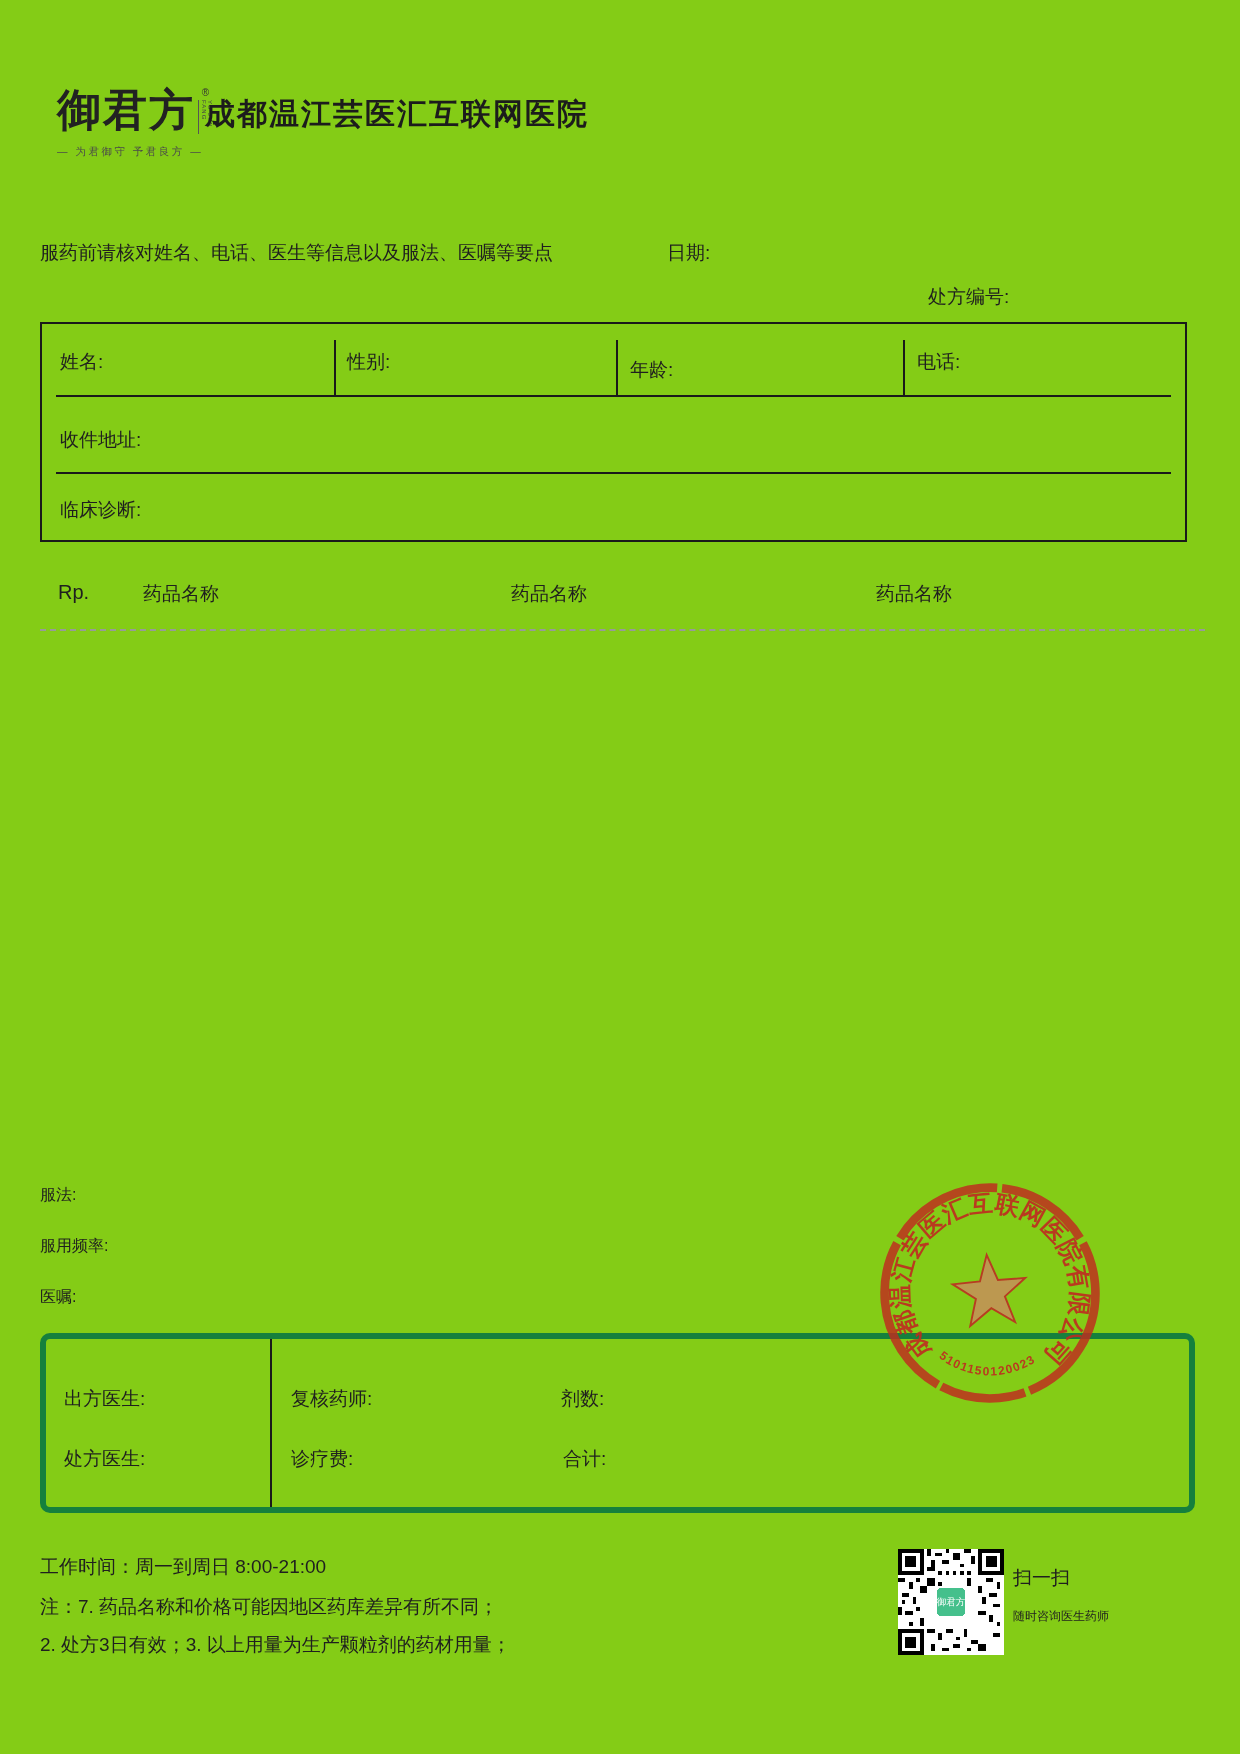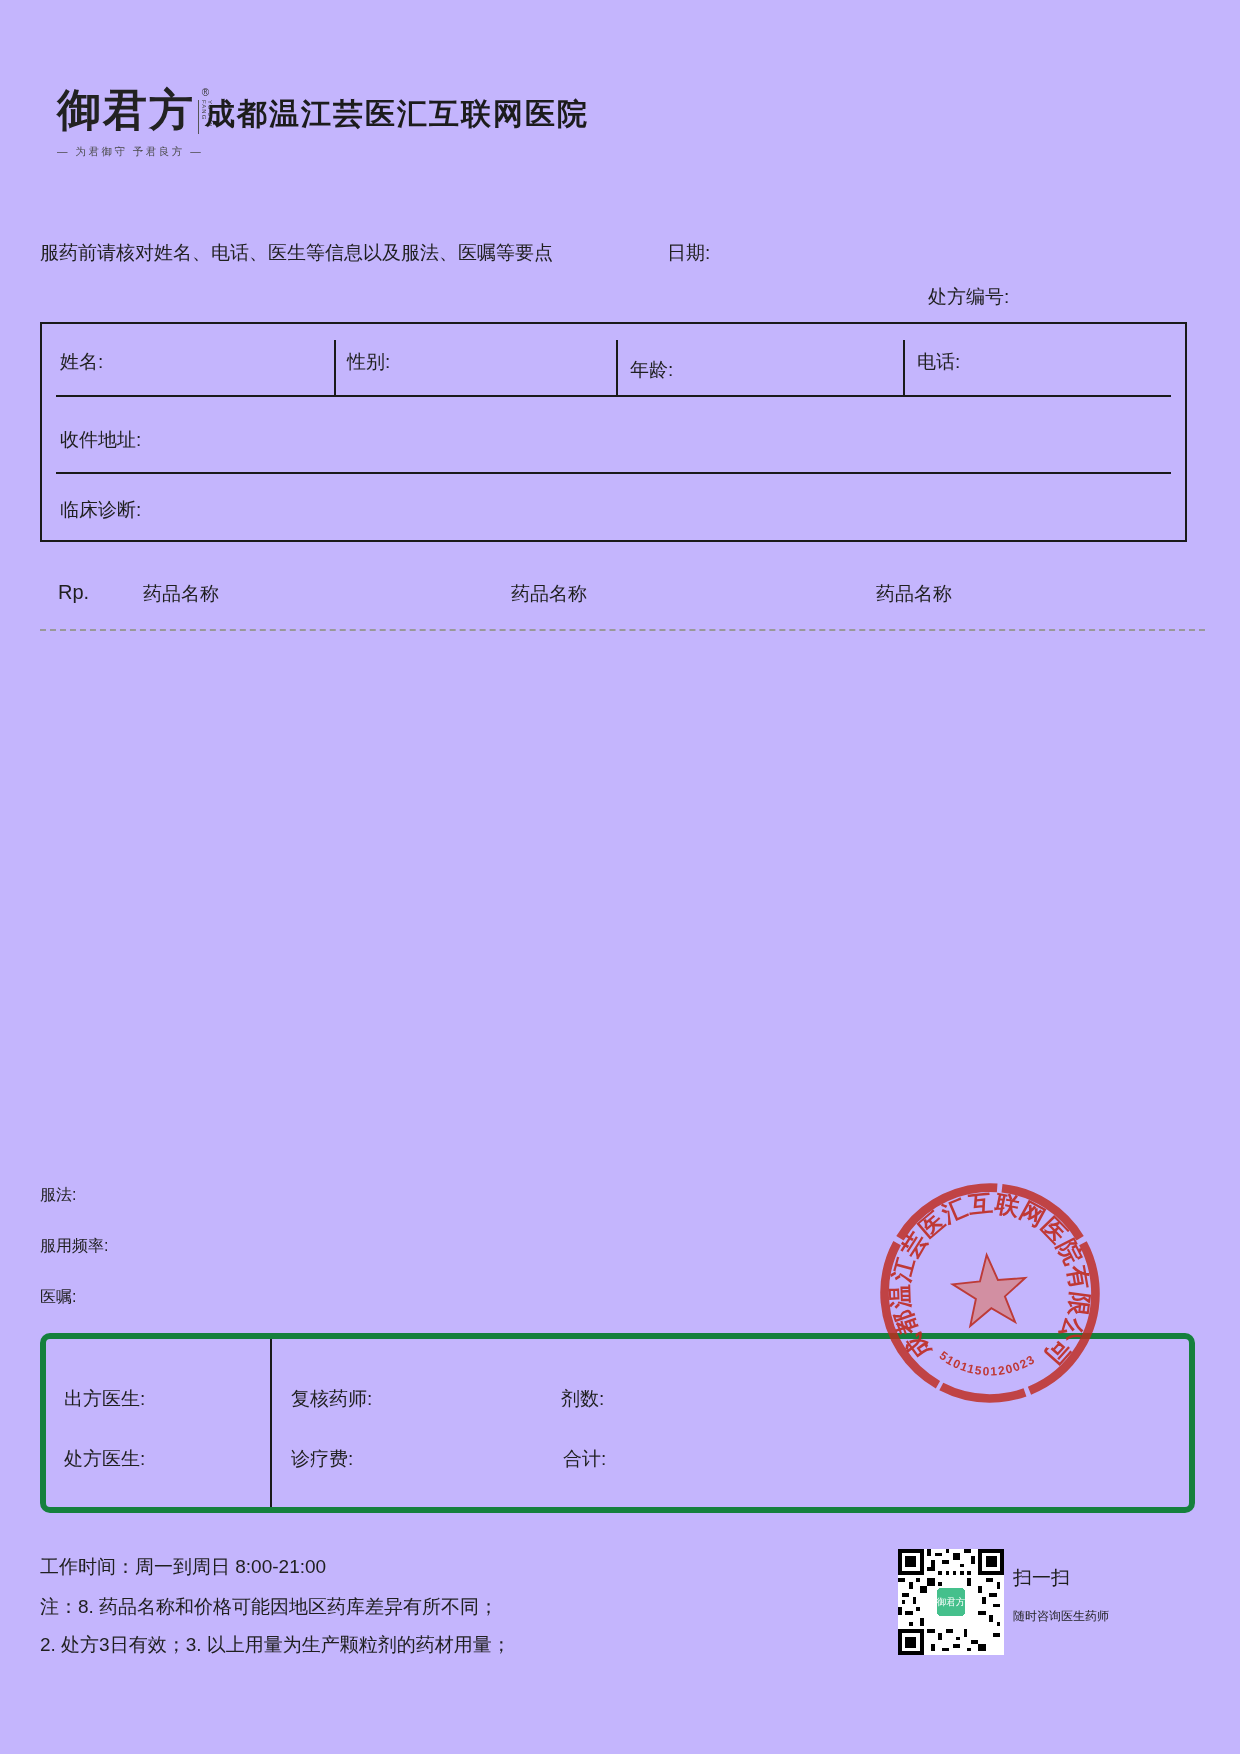--- a/index.html
+++ b/index.html
@@ -1,17 +1,17 @@
 <!DOCTYPE html>
 <html><head>
 <meta charset="utf-8">
 <style>
   html,body{margin:0;padding:0;background:#e9e9e9;}
   .page{
-    position:relative;width:1240px;height:1754px;background:#c4b5fd;
+    position:relative;width:1240px;height:1754px;background:#84cc16;
     margin:0 auto;overflow:hidden;
     font-family:"Liberation Sans","DejaVu Sans",sans-serif;color:#1f1f1f;
   }
   .abs{position:absolute;line-height:1;}
 
   
   .logo-block{left:57px;top:88px;width:200px;}
   .logo-row{display:flex;align-items:flex-start;}
   .logo-text{font-family:"DejaVu Serif","Liberation Serif",serif;font-weight:bold;
     font-size:44px;letter-spacing:2px;color:#222;}
@@ -135,21 +135,21 @@
       <text font-size="25" font-weight="bold" fill="#bf2b20" letter-spacing="0.5" font-family="Liberation Sans, sans-serif">
         <textPath href="#arcCompany" startOffset="0">成都温江芸医汇互联网医院有限公司</textPath>
       </text>
       <text font-size="12.5" font-weight="bold" fill="#bf2b20" letter-spacing="1.5" font-family="Liberation Sans, sans-serif">
         <textPath href="#arcNum" startOffset="2">5101150120023</textPath>
       </text>
     </svg>
   </div>
 
   <div class="abs hours">工作时间：周一到周日 8:00-21:00</div>
-  <div class="abs note1">注：8. 药品名称和价格可能因地区药库差异有所不同；</div>
+  <div class="abs note1">注：7. 药品名称和价格可能因地区药库差异有所不同；</div>
   <div class="abs note2">2. 处方3日有效；3. 以上用量为生产颗粒剂的药材用量；</div>
 
   <div class="abs qr">
     <svg width="106" height="106" viewBox="0 0 29 29" shape-rendering="crispEdges">
       <rect width="29" height="29" fill="#fff"></rect>
       <g fill="#000">
 
         <rect x="0" y="0" width="7" height="7"></rect>
           <rect x="1" y="1" width="5" height="5" fill="#fff"></rect>
           <rect x="2" y="2" width="3" height="3"></rect>

